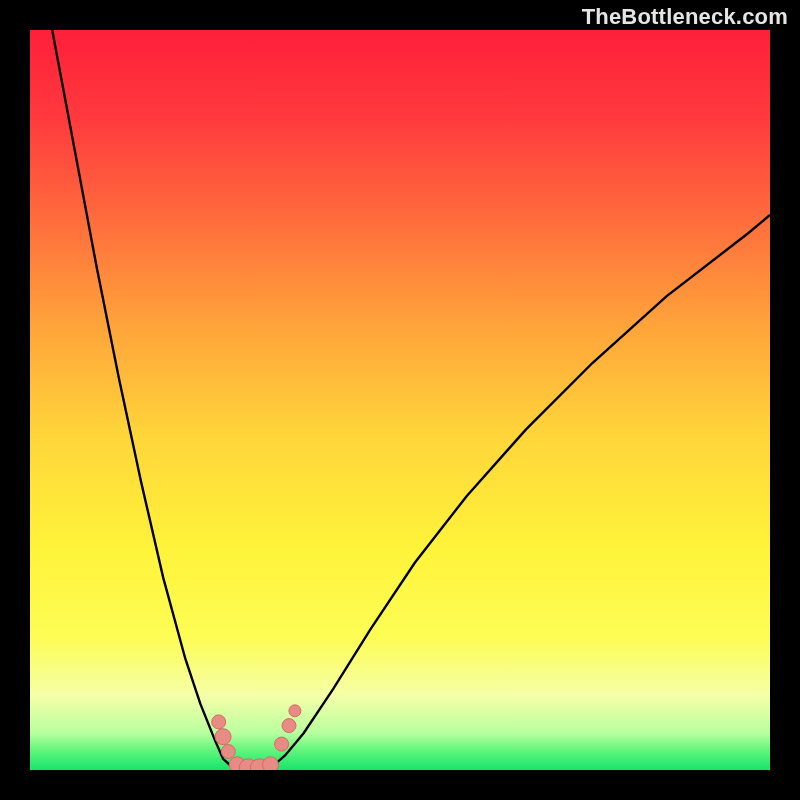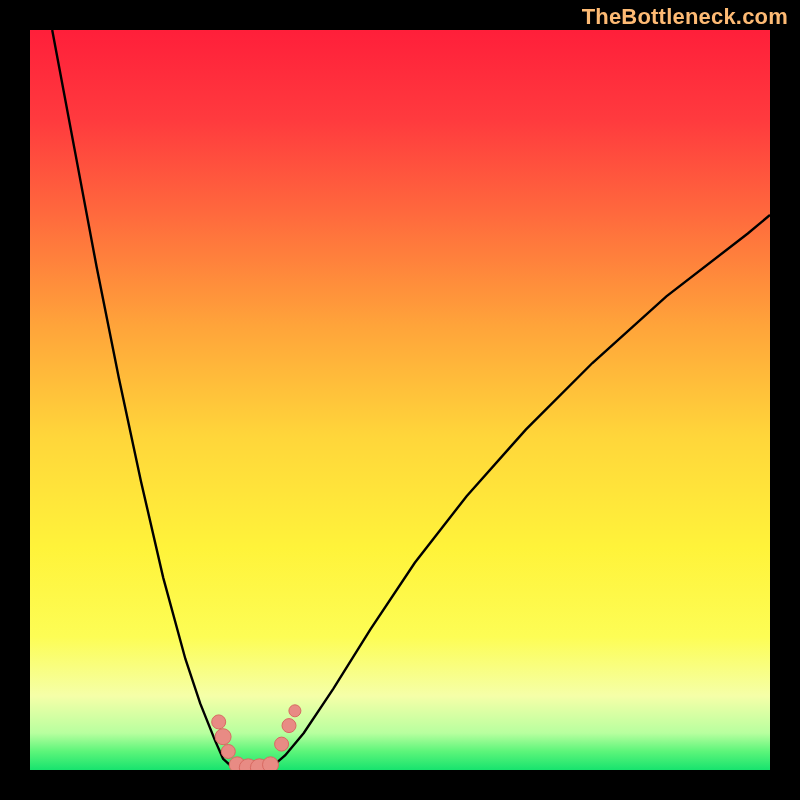--- a/index.html
+++ b/index.html
@@ -30,21 +30,21 @@
     width: 100%;
     height: 100%;
   }
   .attribution {
     position: absolute;
     top: 4px;
     right: 12px;
     font-family: Arial, Helvetica, sans-serif;
     font-size: 22px;
     font-weight: 600;
-    color: #fdba74;
+    color: #e5e5e5;
     letter-spacing: 0.2px;
   }
   svg.curve-layer {
     position: absolute;
     left: 0;
     top: 0;
     width: 100%;
     height: 100%;
   }
 </style>

